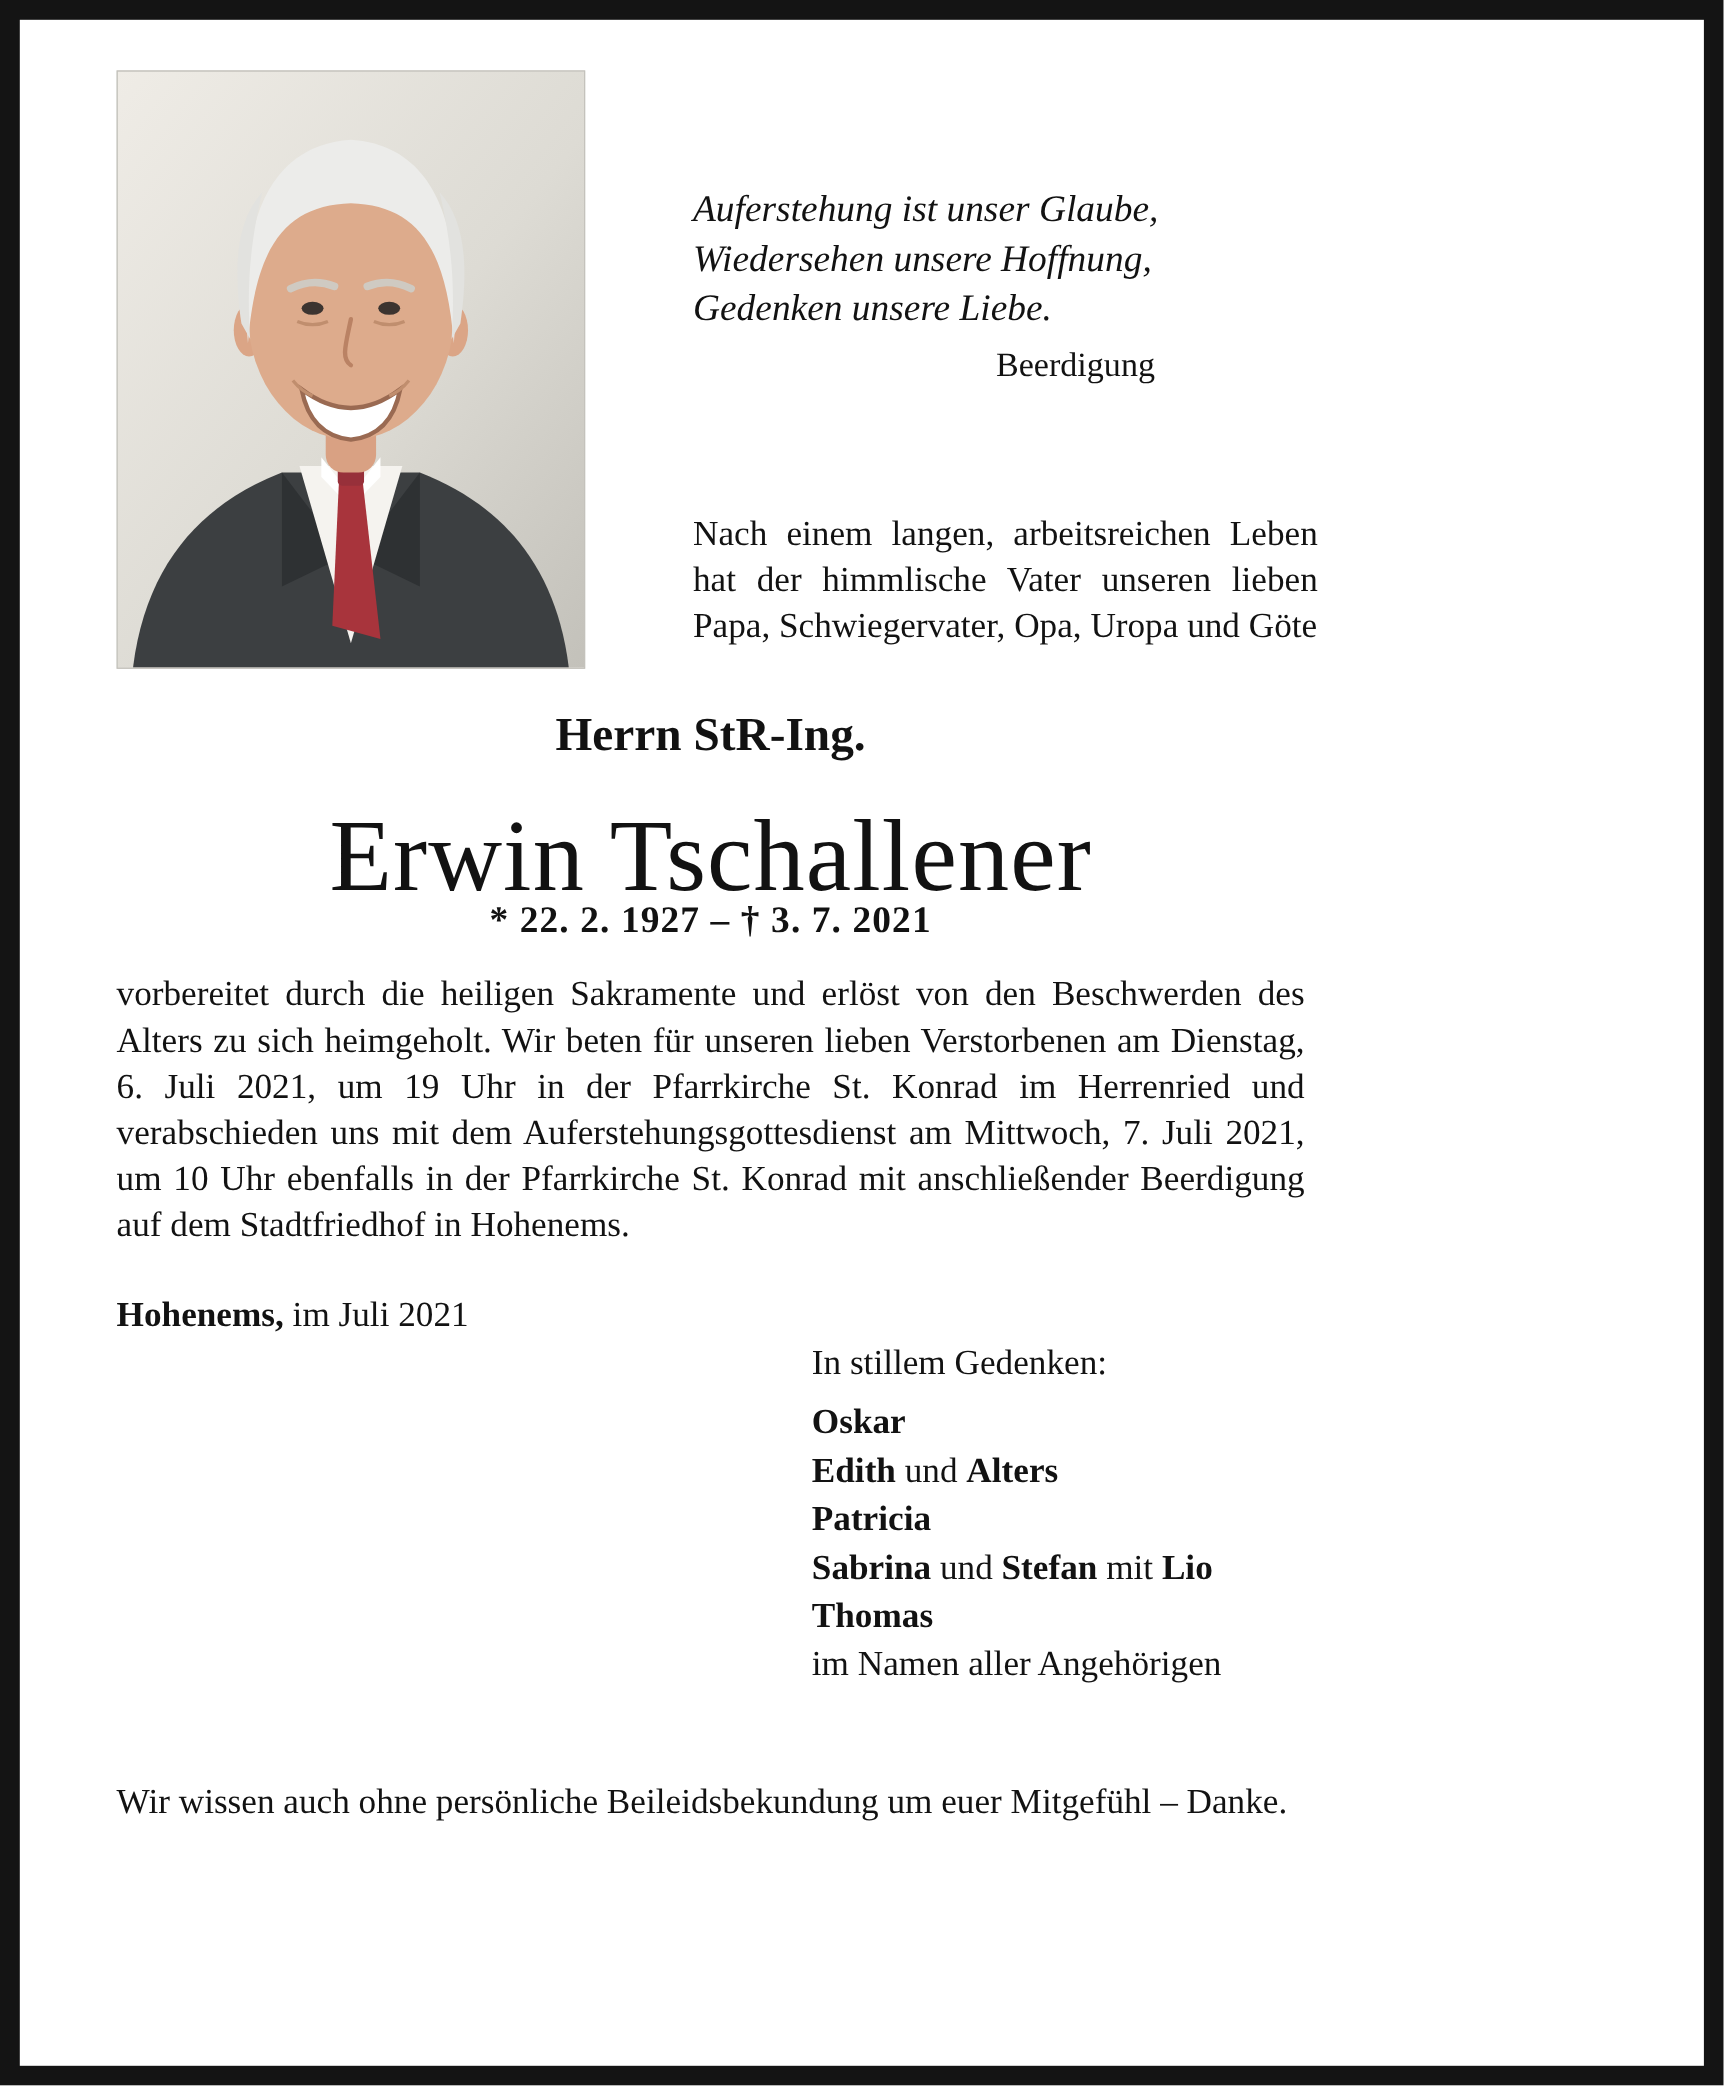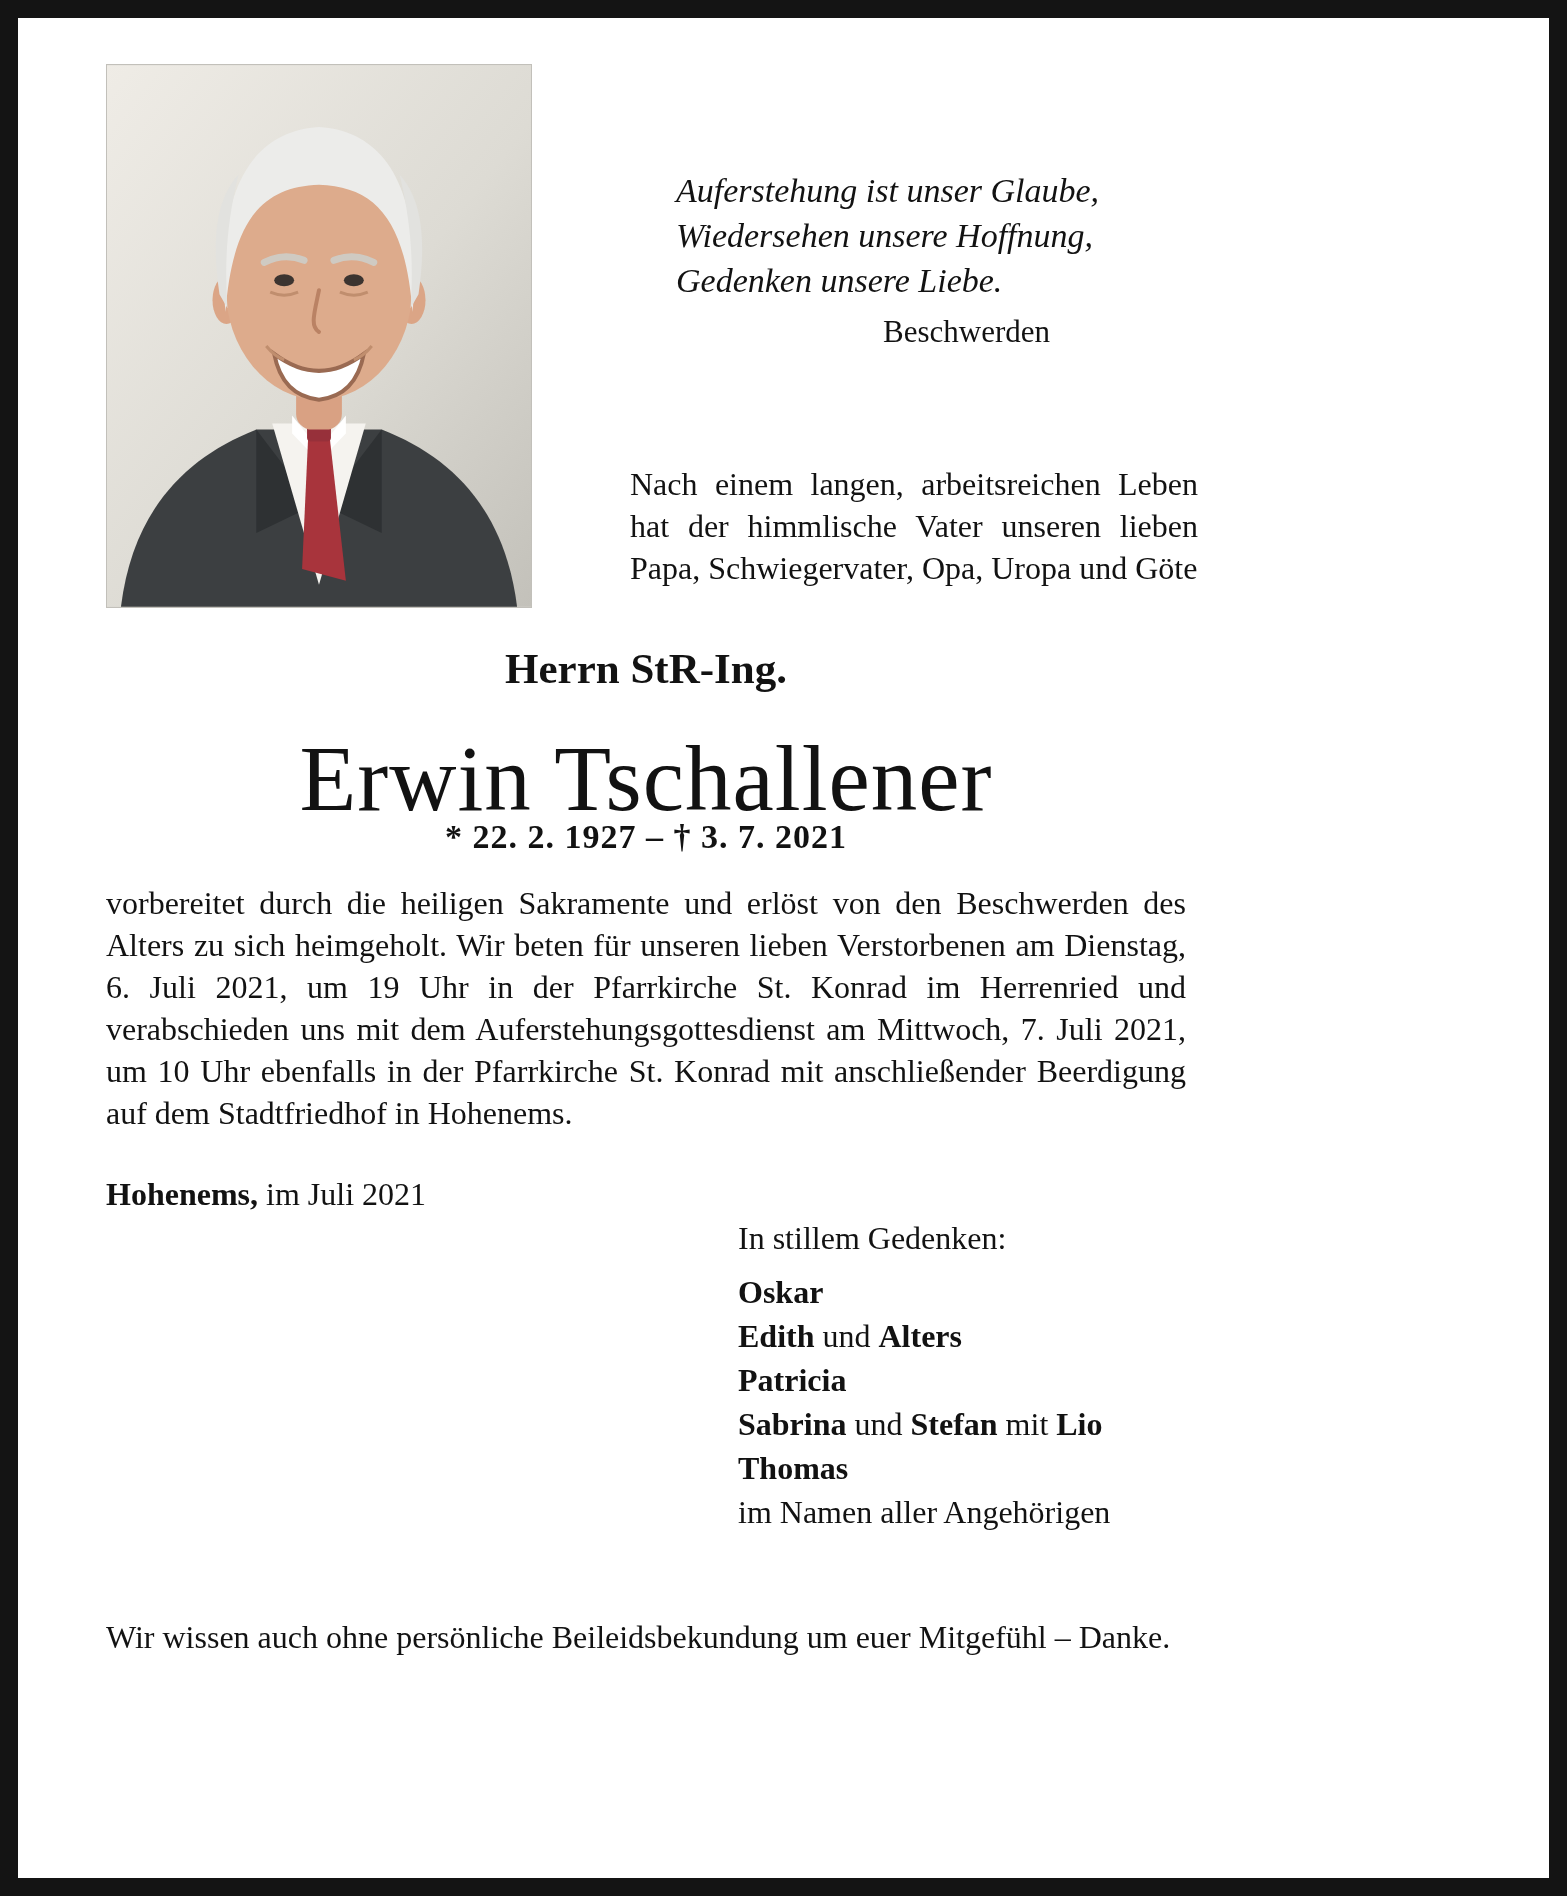--- a/index.html
+++ b/index.html
@@ -26,21 +26,20 @@
     background: #d8d6d0;
   }
   .photo svg { display: block; }
 
   
   .quote {
     left: 612px; top: 150px; width: 500px;
     font-style: italic;
     font-size: 34px;
     line-height: 45px;
-    margin-left: 46px;
   }
   .quote-attribution {
     left: 612px; top: 296px; width: 420px;
     text-align: right;
     font-size: 31px;
   }
 
   
   .intro {
     left: 612px; top: 445px; width: 568px;
@@ -130,21 +129,21 @@
       <path d="M160,282 Q168,292 178,296" stroke="#c08e6e" stroke-width="3" fill="none"></path>
       <path d="M266,282 Q258,292 248,296" stroke="#c08e6e" stroke-width="3" fill="none"></path>
     </svg>
   </div>
 
   <div class="abs quote">
     <div>Auferstehung ist unser Glaube,</div>
     <div>Wiedersehen unsere Hoffnung,</div>
     <div>Gedenken unsere Liebe.</div>
   </div>
-  <div class="abs quote-attribution">Beschwerden</div>
+  <div class="abs quote-attribution">Beerdigung</div>
 
   <div class="abs intro">Nach einem langen, arbeitsreichen Leben hat der himmlische Vater unseren lieben Papa, Schwiegervater, Opa, Uropa und Göte</div>
 
   <div class="abs col honorific">Herrn StR-Ing.</div>
   <div class="abs col deceased-name">Erwin Tschallener</div>
   <div class="abs col life-dates">* 22. 2. 1927 – † 3. 7. 2021</div>
 
   <div class="abs announcement">vorbereitet durch die heiligen Sakramente und erlöst von den Beschwerden des Alters zu sich heimgeholt. Wir beten für unseren lieben Verstorbenen am Dienstag, 6. Juli 2021, um 19 Uhr in der Pfarrkirche St. Konrad im Herrenried und verabschieden uns mit dem Auferstehungsgottesdienst am Mittwoch, 7. Juli 2021, um 10 Uhr ebenfalls in der Pfarrkirche St. Konrad mit anschließender Beerdigung auf dem Stadtfriedhof in Hohenems.</div>
 
   <div class="abs place-line">

